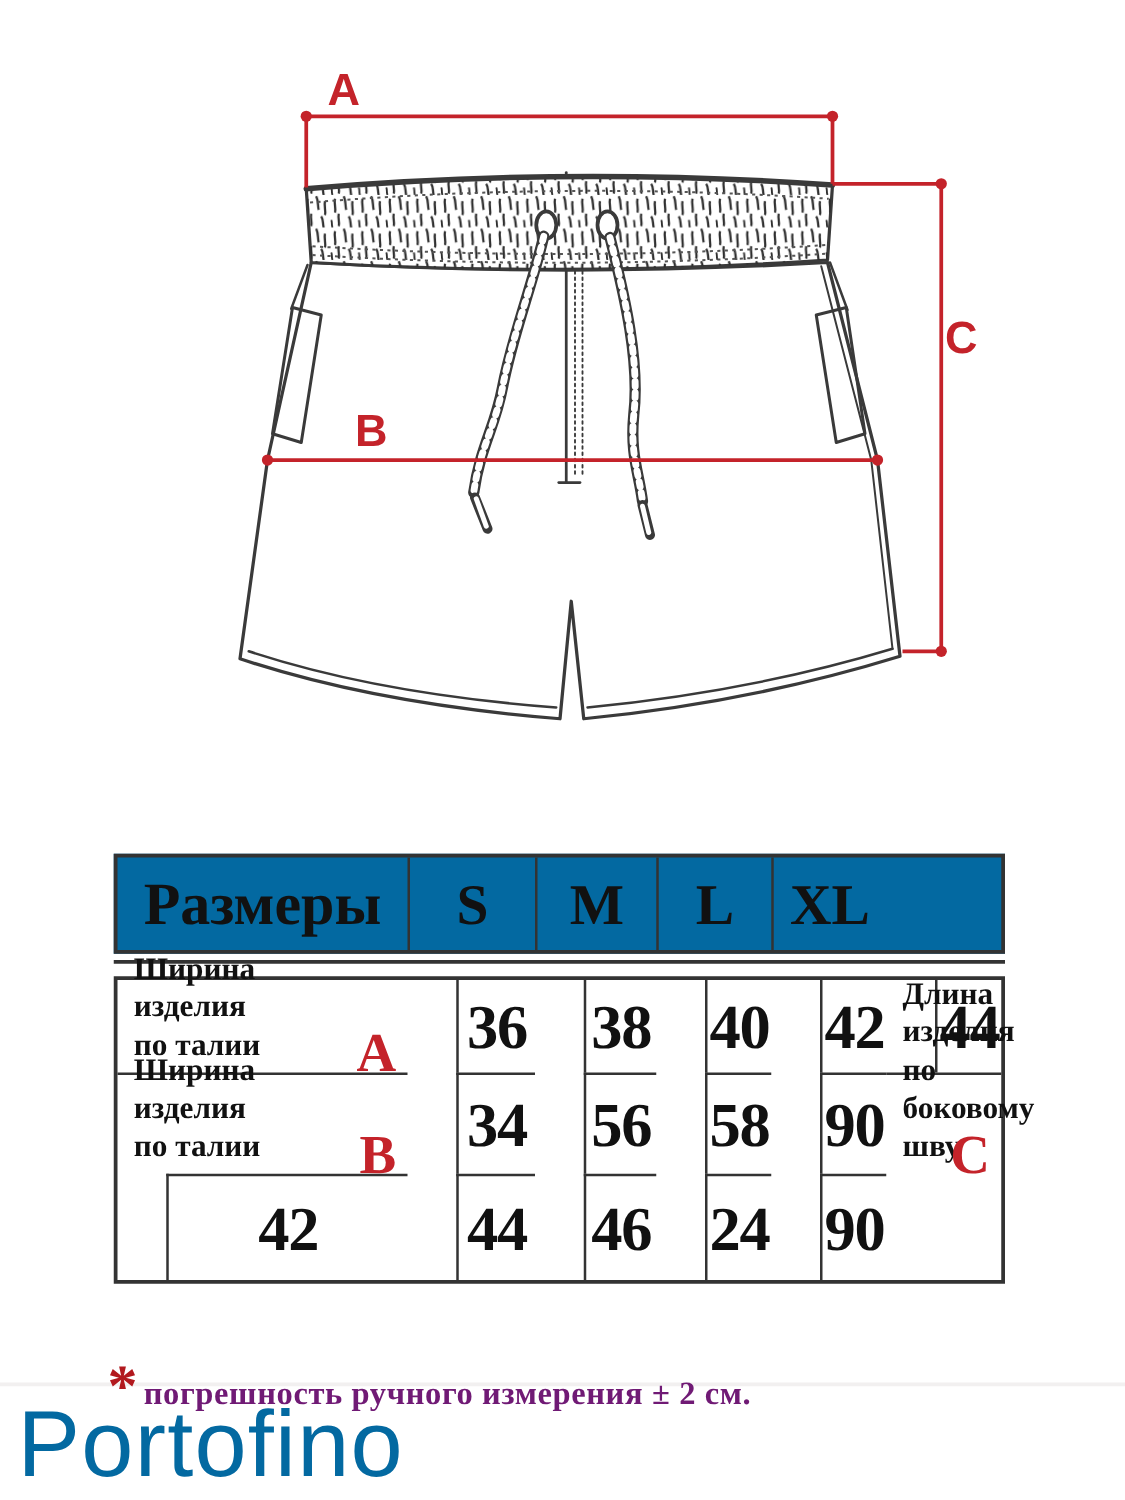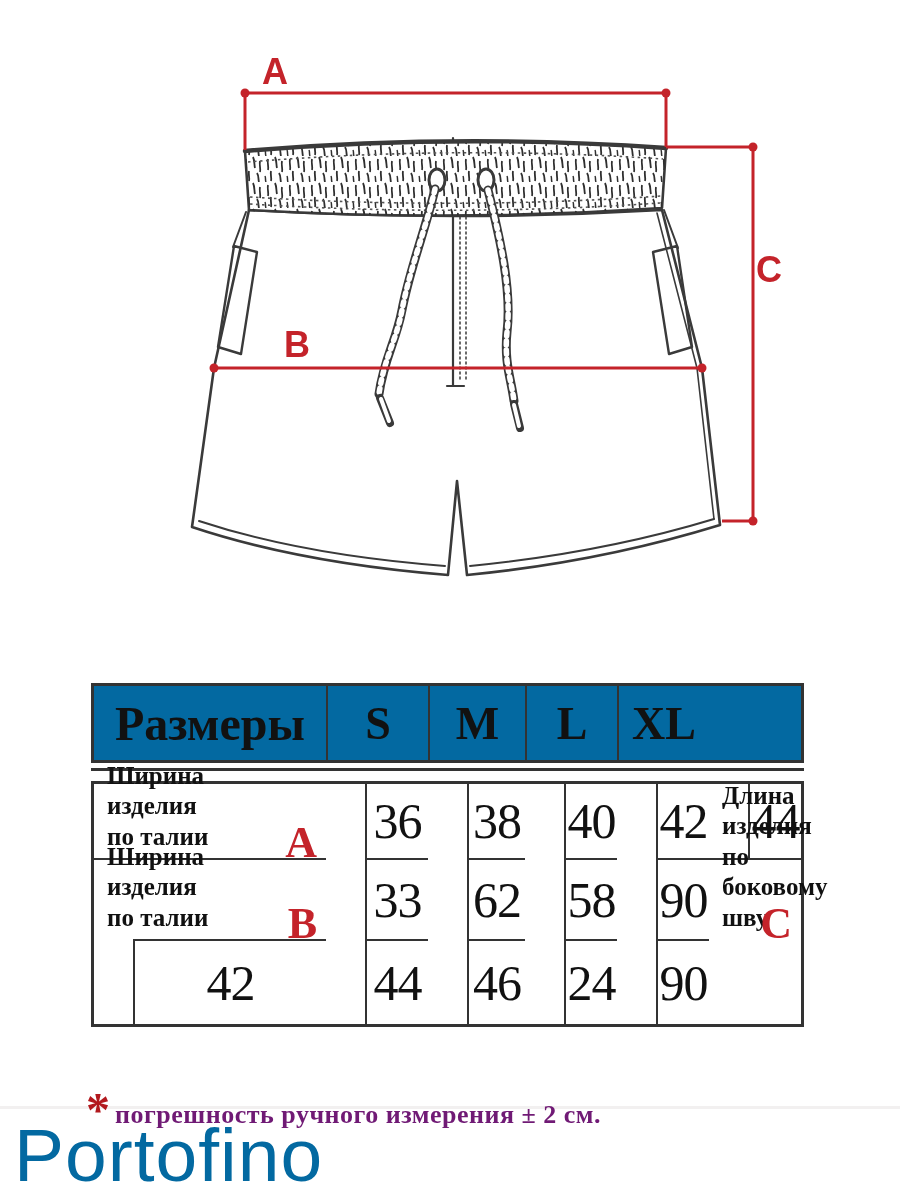--- a/index.html
+++ b/index.html
@@ -29,21 +29,21 @@
   .hdr-title{font-size:48px;font-weight:700;color:#111;}
   .hdr-size{font-size:46px;font-weight:700;color:#111;}
   .lbl-cell{
     position:relative;flex-direction:column;align-items:flex-start;justify-content:flex-end;
     padding:2px 46px 6px 13px;font-size:25px;font-weight:700;color:#111;line-height:1.22;
   }
   .dim-letter{
     position:absolute;right:9px;bottom:-7px;
     font-size:44px;font-weight:700;line-height:1;color:#c4232a;
   }
-  .num-cell{font-size:50px;font-weight:400;color:#111;letter-spacing:-1px;margin-left:39px;}
+  .num-cell{font-size:50px;font-weight:700;color:#111;letter-spacing:-1px;margin-left:39px;}
 
   
   .page-split{position:absolute;left:0;top:1106px;width:900px;height:3px;background:#f2f0f0;}
   .footnote{position:absolute;left:86px;top:1086px;display:flex;align-items:flex-start;z-index:2;}
   .footnote .star{font-size:48px;font-weight:700;color:#b2191e;line-height:1;margin-right:5px;}
   .footnote .note{font-size:26px;font-weight:700;color:#701a75;padding-top:14px;letter-spacing:.5px;}
   .watermark{
     position:absolute;left:14px;top:1112px;z-index:1;
     font-family:"Liberation Sans", sans-serif;font-size:75px;font-weight:400;
     color:#0369a1;letter-spacing:1px;
@@ -161,22 +161,22 @@
     <div class="cell num-cell b-left">38</div>
     <div class="cell num-cell b-left">40</div>
     <div class="cell num-cell b-left">42</div>
     <div class="cell num-cell b-left">44</div>
 
     <div class="cell lbl-cell b-top">
       <span>Ширина изделия</span>
       <span>по талии</span>
       <span class="dim-letter">В</span>
     </div>
-    <div class="cell num-cell b-left b-top">33</div>
-    <div class="cell num-cell b-left b-top">62</div>
+    <div class="cell num-cell b-left b-top">34</div>
+    <div class="cell num-cell b-left b-top">56</div>
     <div class="cell num-cell b-left b-top">58</div>
     <div class="cell num-cell b-left b-top">90</div>
 
     <div class="cell lbl-cell b-top">
       <span>Длина изделия по</span>
       <span>боковому шву</span>
       <span class="dim-letter">С</span>
     </div>
     <div class="cell num-cell b-left b-top">42</div>
     <div class="cell num-cell b-left b-top">44</div>

